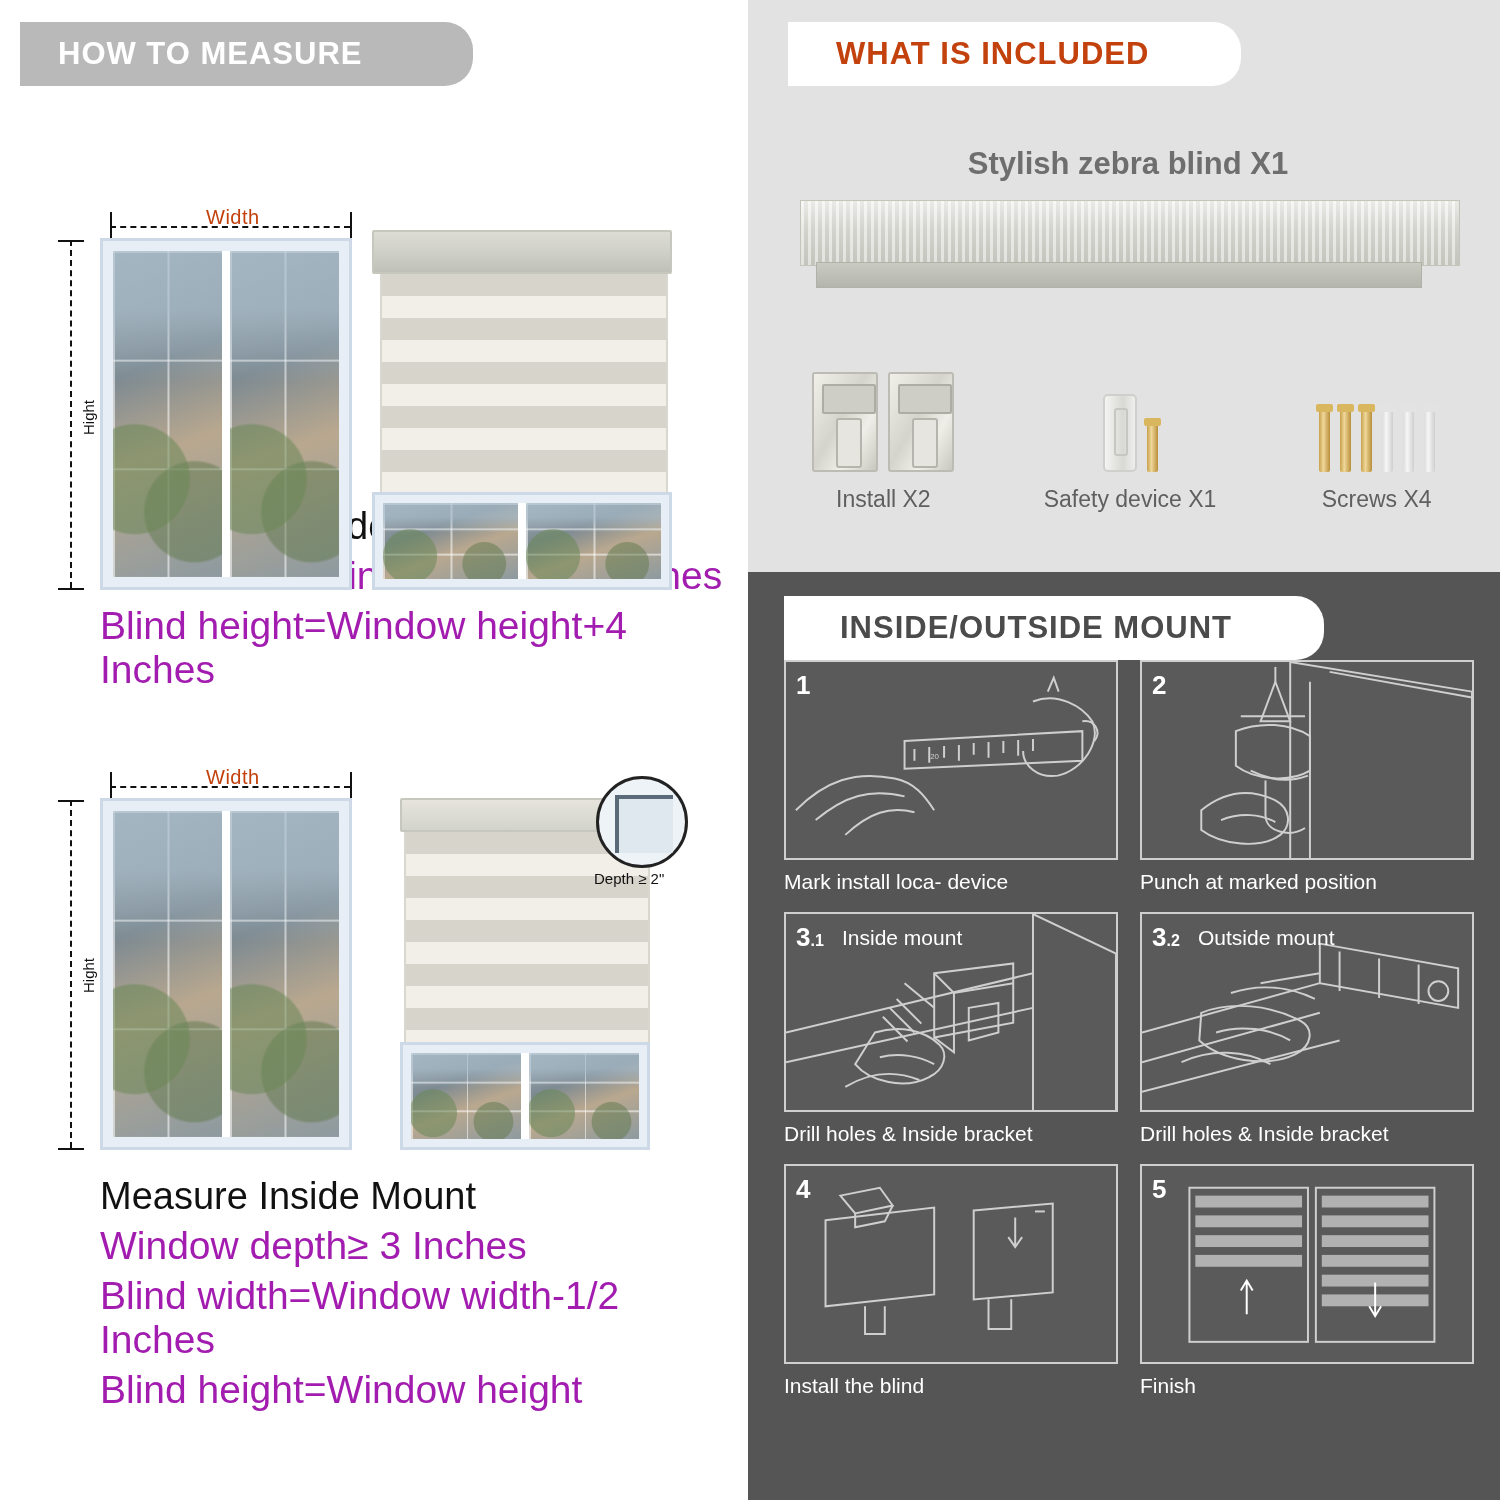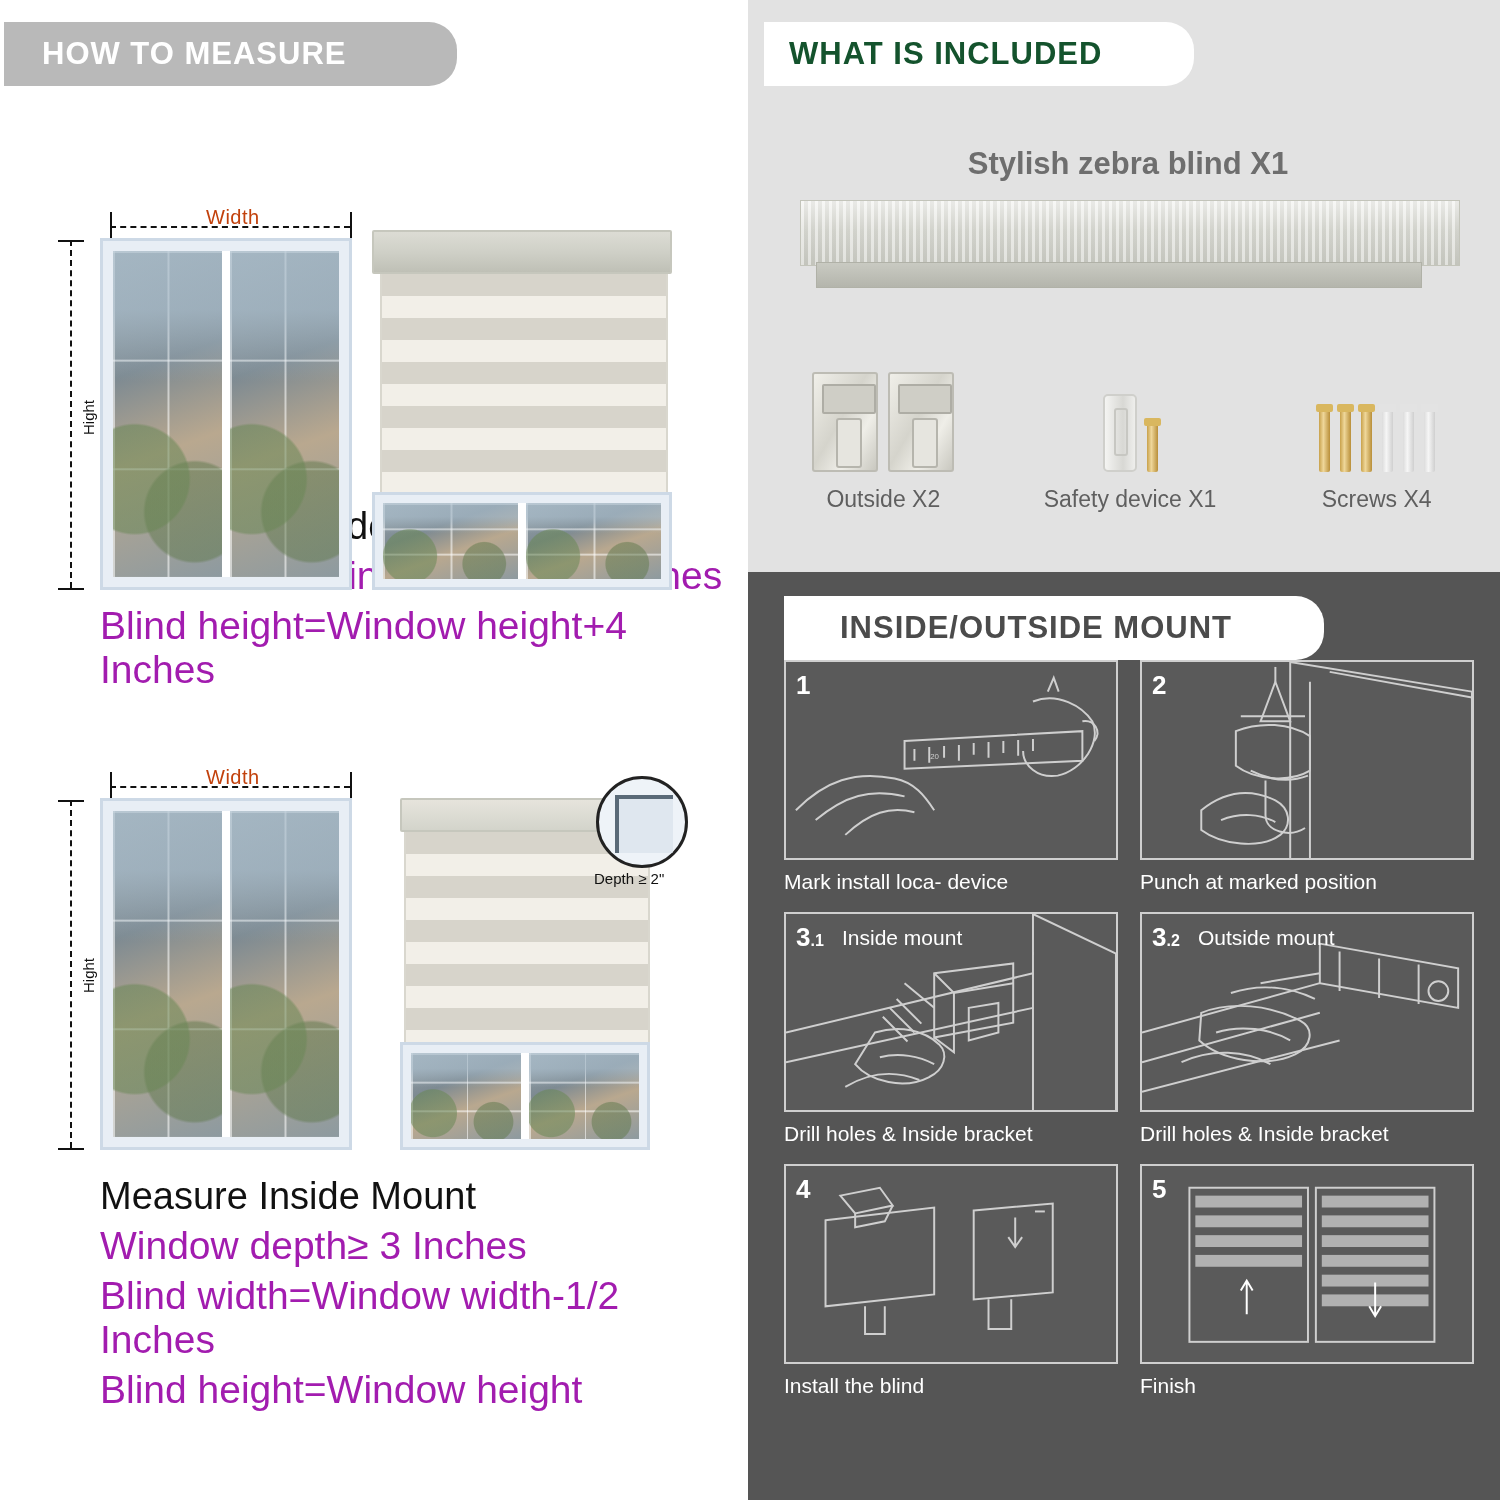--- a/index.html
+++ b/index.html
@@ -14,21 +14,21 @@
   
   .left{position:absolute;left:0;top:0;width:740px;height:1500px;background:#ffffff;}
   .banner{
     display:inline-block;
     background:#b9b9b9;
     color:#ffffff;
     font-size:31px;font-weight:bold;letter-spacing:1px;
     padding:14px 110px 14px 38px;
     border-radius:0 28px 28px 0;
   }
-  .left .banner{margin-left:4px;margin-top:22px;}
+  .left .banner{margin-left:20px;margin-top:22px;}
 
   
   .win-row{position:relative;height:395px;margin-top:14px;}
   .win-row.second{margin-top:10px;}
 
   
   .dim-top{position:absolute;font-size:20px;color:#c2410c;letter-spacing:.5px;text-align:center;}
   .dim-left{position:absolute;font-size:15px;color:#111;writing-mode:vertical-rl;transform:rotate(180deg);}
 
   .dash-h{position:absolute;height:0;border-top:2px dashed #111;}
@@ -97,22 +97,22 @@
   }
   .depth-circle .inner{
     position:absolute;left:16px;top:16px;width:54px;height:54px;
     border-left:4px solid #5a6a78;border-top:4px solid #5a6a78;background:#dfe7ef;
   }
   .depth-label{position:absolute;font-size:15px;color:#111;}
 
   
   .right-top{position:absolute;left:748px;top:0;width:752px;height:572px;background:#e2e2e2;}
   .right-top .banner{
-    background:#ffffff;color:#14532d;margin-left:16px;margin-top:22px;
-    padding:14px 92px 14px 25px;
+    background:#ffffff;color:#c2410c;margin-left:40px;margin-top:22px;
+    padding:14px 92px 14px 48px;
   }
   .inc-title{text-align:center;font-size:31px;color:#6e6e6e;margin-top:60px;font-weight:bold;padding-left:8px;}
 
   .blind-product{
     position:absolute;left:800px;top:200px;width:660px;height:100px;
   }
   .bp-top{
     position:absolute;left:0;top:0;width:100%;height:66px;
     background:linear-gradient(180deg,#f1f1ee 0%,#d9dad3 45%,#c9cac2 100%);
     border:1px solid #c3c4ba;box-sizing:border-box;
@@ -286,21 +286,21 @@
     <div class="bp-top"></div>
     <div class="bp-bot"></div>
   </div>
 
   <div class="parts">
     <div class="part">
       <div class="art">
         <div class="bracket"></div>
         <div class="bracket"></div>
       </div>
-      <div class="cap">Outside X2</div>
+      <div class="cap">Install X2</div>
     </div>
     <div class="part">
       <div class="art">
         <div class="safety"></div>
         <div class="screw" style="height:48px;"></div>
       </div>
       <div class="cap">Safety device X1</div>
     </div>
     <div class="part">
       <div class="art">

